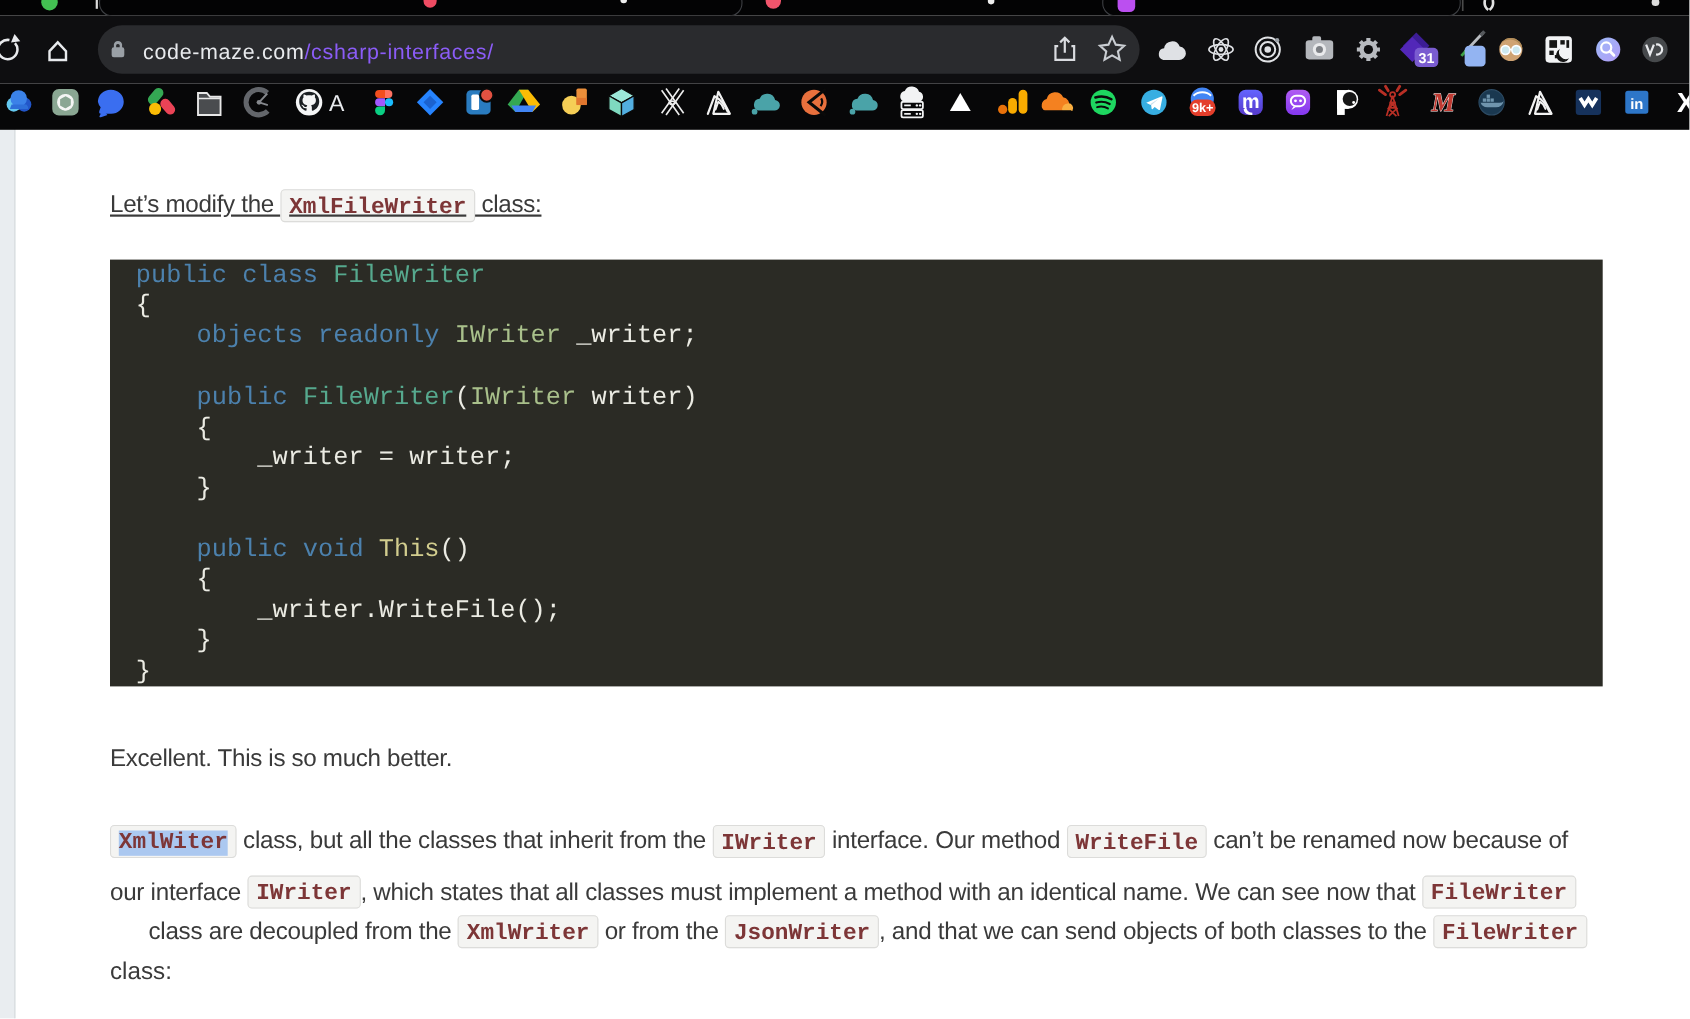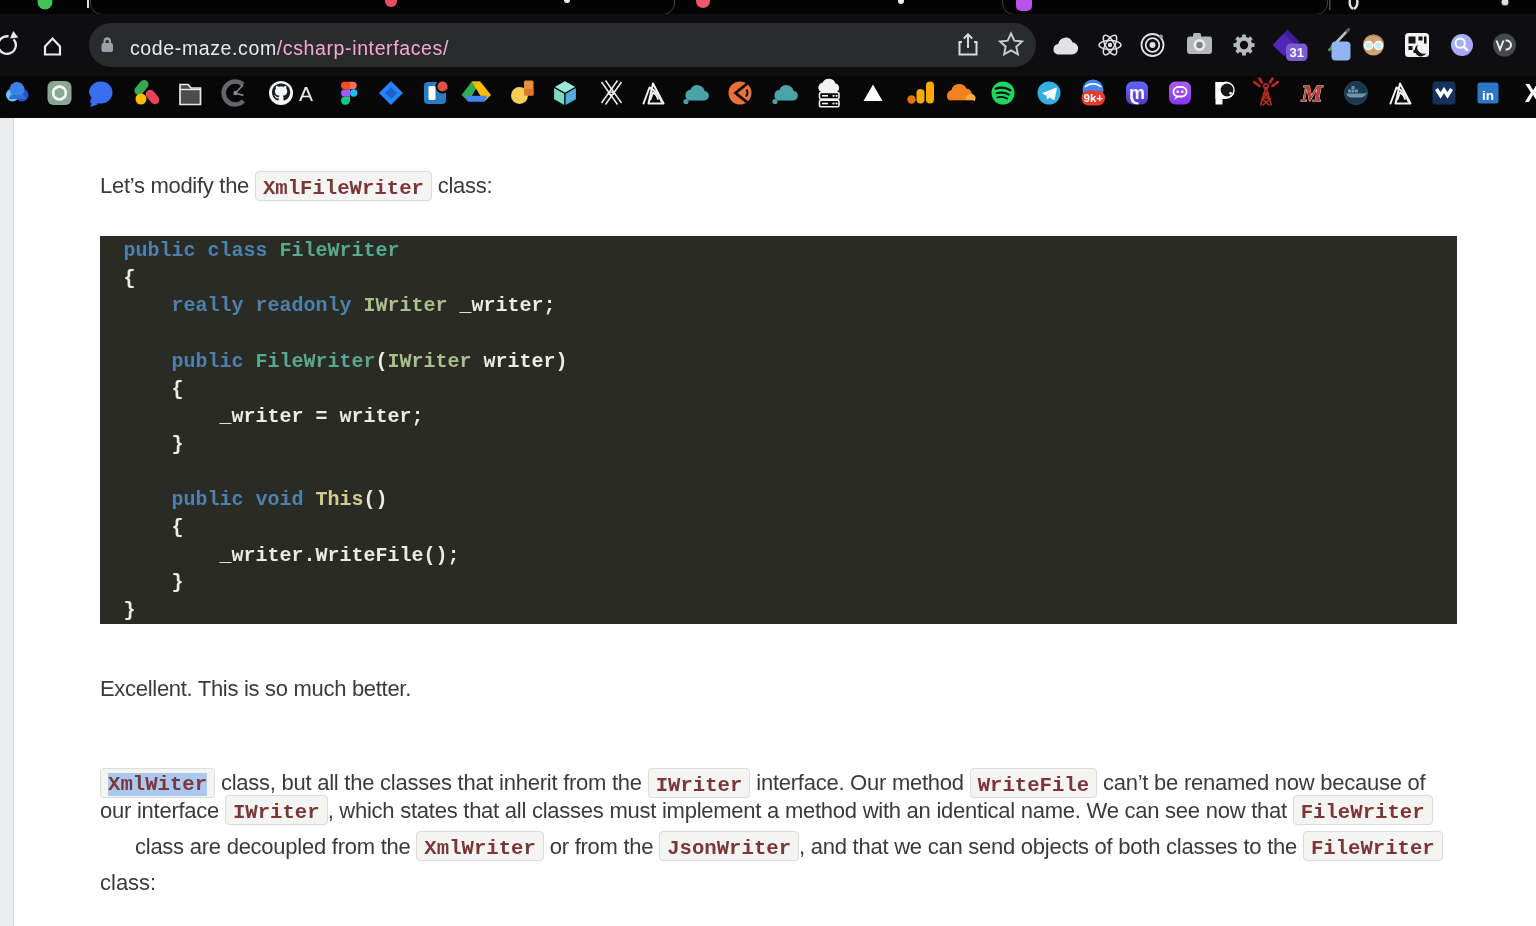--- a/index.html
+++ b/index.html
@@ -6,64 +6,64 @@
   body{width:1536px;height:926px;overflow:hidden;background:#fff;
        font-family:"Liberation Sans",sans-serif;}
   .abs{position:absolute;}
   #page{position:relative;width:1536px;height:926px;}
   
   #tabs{left:0;top:0;width:1536px;height:14px;background:#030304;z-index:20;}
   #toolbar{left:0;top:14px;width:1536px;height:62px;background:#0e0e10;z-index:20;}
   #bookmarks{left:0;top:76px;width:1536px;height:41.5px;background:#070708;z-index:20;}
   #pill{left:89px;top:8.5px;width:947px;height:44.5px;border-radius:22.5px;background:#2a2b2e;}
   #url{left:130px;top:22.5px;font-size:19.5px;line-height:22px;letter-spacing:0.62px;color:#e8eaed;white-space:nowrap;}
-  #url .path{color:#f9a8d4;}
+  #url .path{color:#8b5cf6;}
   #tabs{overflow:hidden;}
   .tabline{position:absolute;top:-10px;height:23px;border:1px solid #3d3f43;border-radius:12px;background:transparent;}
   
   #strip{left:0;top:117px;width:13px;height:809px;background:#e9edf0;border-right:1px solid #d4d9dc;z-index:5;}
   .bodytext{position:absolute;left:100px;color:#3a3a3a;font-size:22px;line-height:25px;white-space:nowrap;z-index:1;}
   code.ic{font-family:"Liberation Mono",monospace;font-weight:bold;font-size:20.65px;
       color:#7d3637;background:#f4f4f2;border:1px solid #dcdcda;border-radius:4px;
       padding:4.5px 7px 0.5px;letter-spacing:0;white-space:nowrap;}
   code.ic .sel{background:#abc8f0;}
   #codeblock{left:100px;top:235.5px;width:1357px;height:388px;background:#2b2b25;z-index:1;}
   #codeblock pre{margin:0;padding:1.5px 0 0 23.5px;font-family:"Liberation Mono",monospace;
-      font-weight:bold;font-size:20px;line-height:27.71px;color:#ebebe3;}
+      font-weight:normal;font-size:23px;line-height:27.71px;color:#ebebe3;}
   .kw{color:#4c81ad;} .cls{color:#56a98e;} .ifc{color:#a9c08b;} .mth{color:#d2cd8e;}
 </style>
 </head>
 <body>
 <div id="page">
 
   <div class="abs" id="strip"></div>
 
 
-  <div class="bodytext" style="top:173px;letter-spacing:-0.29px;">Let’s modify the <code class="ic">XmlFileWriter</code> class:</div>
+  <div class="bodytext" style="top:173px;letter-spacing:-0.29px;text-decoration:underline;">Let’s modify the <code class="ic">XmlFileWriter</code> class:</div>
 
   <div class="abs" id="codeblock">
       <pre><span class="kw">public class</span> <span class="cls">FileWriter</span>
 {
-    <span class="kw">really readonly</span> <span class="ifc">IWriter</span> _writer;
+    <span class="kw">objects readonly</span> <span class="ifc">IWriter</span> _writer;
 
     <span class="kw">public</span> <span class="cls">FileWriter</span>(<span class="ifc">IWriter</span> writer)
     {
         _writer = writer;
     }
 
     <span class="kw">public void</span> <span class="mth">This</span>()
     {
         _writer.WriteFile();
     }
 }</pre>
     </div>
 
   <div class="bodytext" style="top:656px;letter-spacing:-0.30px;margin-top:20px;">Excellent. This is so much better.</div>
 
-  <div class="bodytext" style="top:770px;letter-spacing:-0.25px;"><code class="ic"><span class="sel">XmlWiter</span></code> class, but all the classes that inherit from the <code class="ic">IWriter</code> interface. Our method <code class="ic">WriteFile</code> can’t be renamed now because of</div>
+  <div class="bodytext" style="top:751px;letter-spacing:-0.25px;"><code class="ic"><span class="sel">XmlWiter</span></code> class, but all the classes that inherit from the <code class="ic">IWriter</code> interface. Our method <code class="ic">WriteFile</code> can’t be renamed now because of</div>
   <div class="bodytext" style="top:797.6px;letter-spacing:-0.25px;">our interface <code class="ic">IWriter</code>, which states that all classes must implement a method with an identical name. We can see now that <code class="ic">FileWriter</code></div>
   <div class="bodytext" style="top:833.9px;letter-spacing:-0.25px;margin-left:35px;">class are decoupled from the <code class="ic">XmlWriter</code> or from the <code class="ic">JsonWriter</code>, and that we can send objects of both classes to the <code class="ic">FileWriter</code></div>
   <div class="bodytext" style="top:870.3px;letter-spacing:0;">class:</div>
 
   <div class="abs" id="tabs">
     <div class="tabline" style="left:90px;width:583px;"></div>
     <div class="tabline" style="left:1002px;width:324px;"></div>
 
     <svg class="abs" style="left:0;top:0;" width="1536" height="14">
       <circle cx="45" cy="2" r="7.5" fill="#43c152"></circle>

